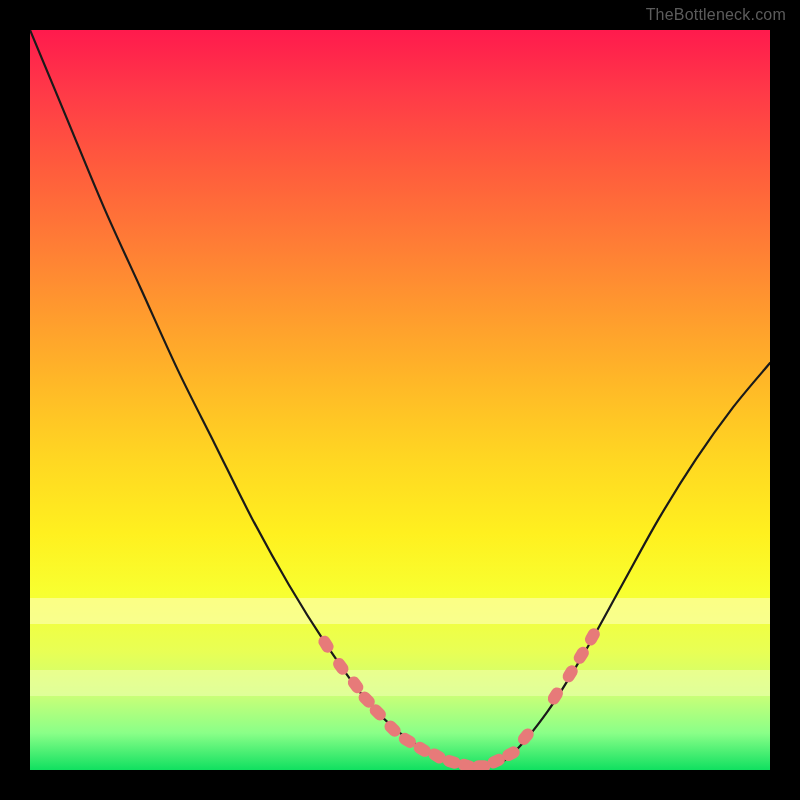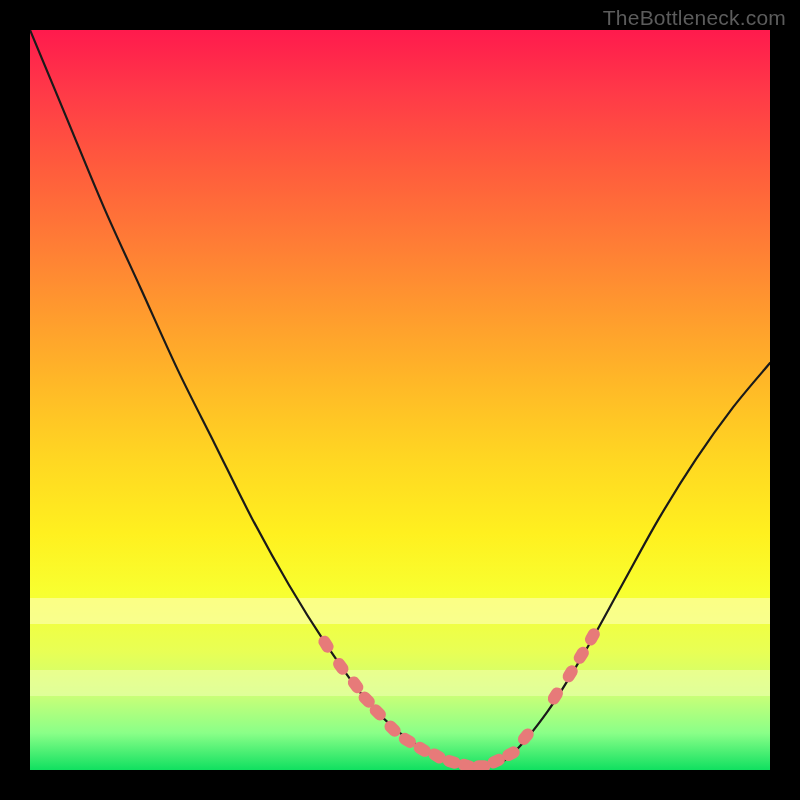--- a/index.html
+++ b/index.html
@@ -47,21 +47,21 @@
     right: 0;
     top: 640px;
     height: 26px;
     background: rgba(255, 255, 200, 0.42);
   }
   .watermark {
     position: absolute;
     top: 6px;
     right: 14px;
     color: #5c5c5c;
-    font-size: 21px;
+    font-size: 16px;
     font-weight: 500;
     letter-spacing: 0.2px;
     z-index: 5;
   }
   svg.curve {
     position: absolute;
     left: 0;
     top: 0;
     width: 740px;
     height: 740px;

